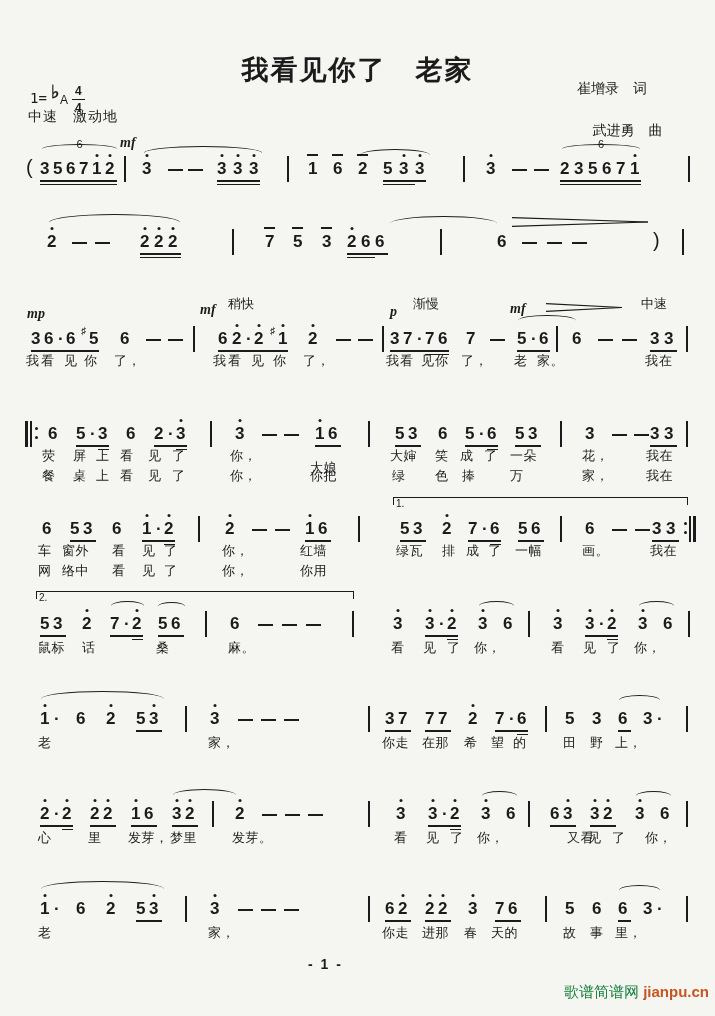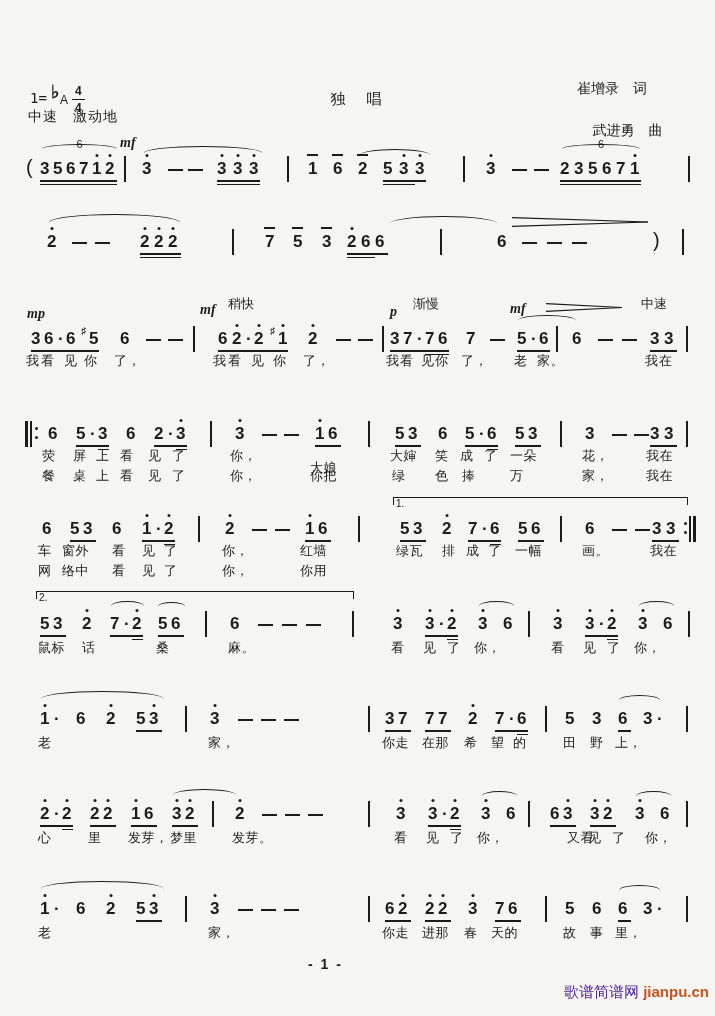--- a/index.html
+++ b/index.html
@@ -47,21 +47,21 @@
   .tmp{position:absolute;font:13px "Liberation Sans",sans-serif;line-height:13px;}
   .lyr{position:absolute;font:13px "Liberation Sans",sans-serif;line-height:14px;white-space:nowrap;letter-spacing:0.5px;}
   
   .pageno{position:absolute;left:308px;top:956px;font:bold 14px "Liberation Sans",sans-serif;letter-spacing:2px;}
   .watermark{position:absolute;right:6px;top:983px;font:15px "Liberation Sans",sans-serif;}
 </style>
 </head>
 <body>
 
 <div class="page">
-  <div class="subtitle">独　唱</div>
+  <div class="title">我看见你了　老家</div>
   <div class="credits"><span>崔增录　词</span><br>
     <span>武进勇　曲</span></div>
   <div class="keysig">
     <span class="kp">1=</span>
     <span class="kf">♭</span>
     <span class="kl">A</span>
     <span class="meter">
       <span class="num">4</span>
       <span class="den">4</span>
     </span>
@@ -551,15 +551,15 @@
       <span class="lyr" style="position: absolute; left: 422px; top: 926px; text-align: center;">进那</span>
       <span class="lyr" style="position: absolute; left: 464px; top: 926px;">春</span>
       <span class="lyr" style="position: absolute; left: 491px; top: 926px;">天的</span>
       <span class="lyr" style="position: absolute; left: 563px; top: 926px;">故</span>
       <span class="lyr" style="position: absolute; left: 590px; top: 926px;">事</span>
       <span class="lyr" style="position: absolute; left: 615px; top: 926px;">里，</span>
     </div>
 
   <div class="pageno">- 1 -</div>
   <div class="watermark">
-    <span id="wm-site" style="color: #4c1d95;">歌谱简谱网 </span><span id="wm-domain" style="color: rgb(200, 84, 34); font-weight: bold;">jianpu.cn</span>
+    <span id="wm-site" style="color: #15803d;">歌谱简谱网 </span><span id="wm-domain" style="color: rgb(200, 84, 34); font-weight: bold;">jianpu.cn</span>
   </div>
 </div>
 
 </body></html>

